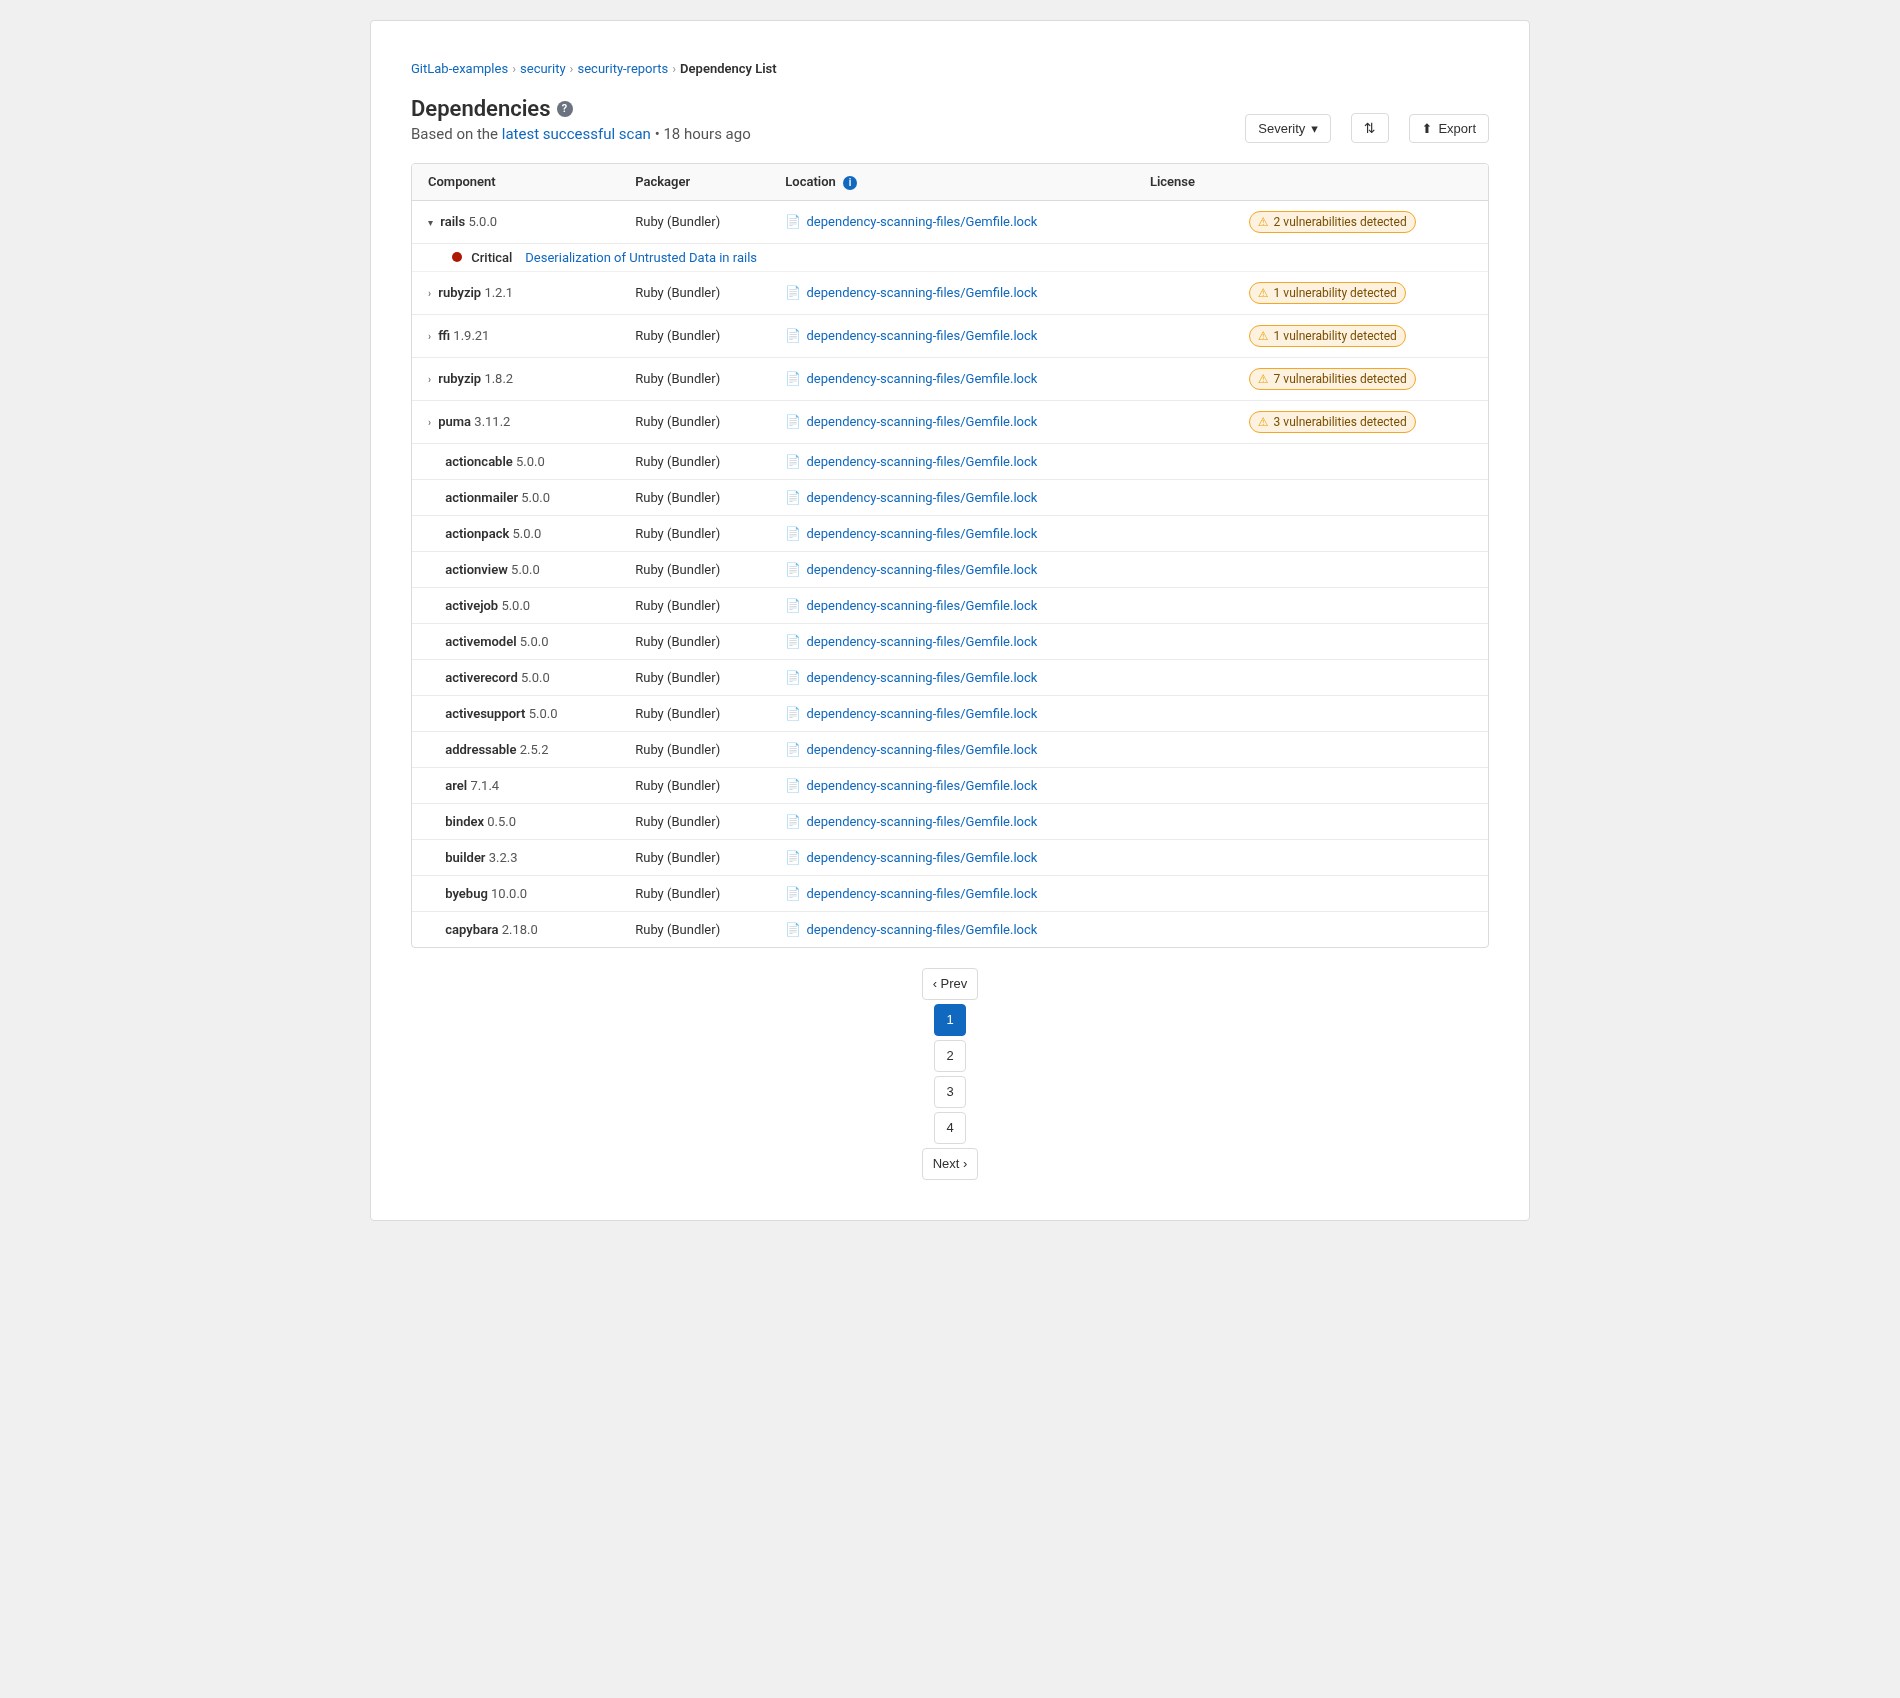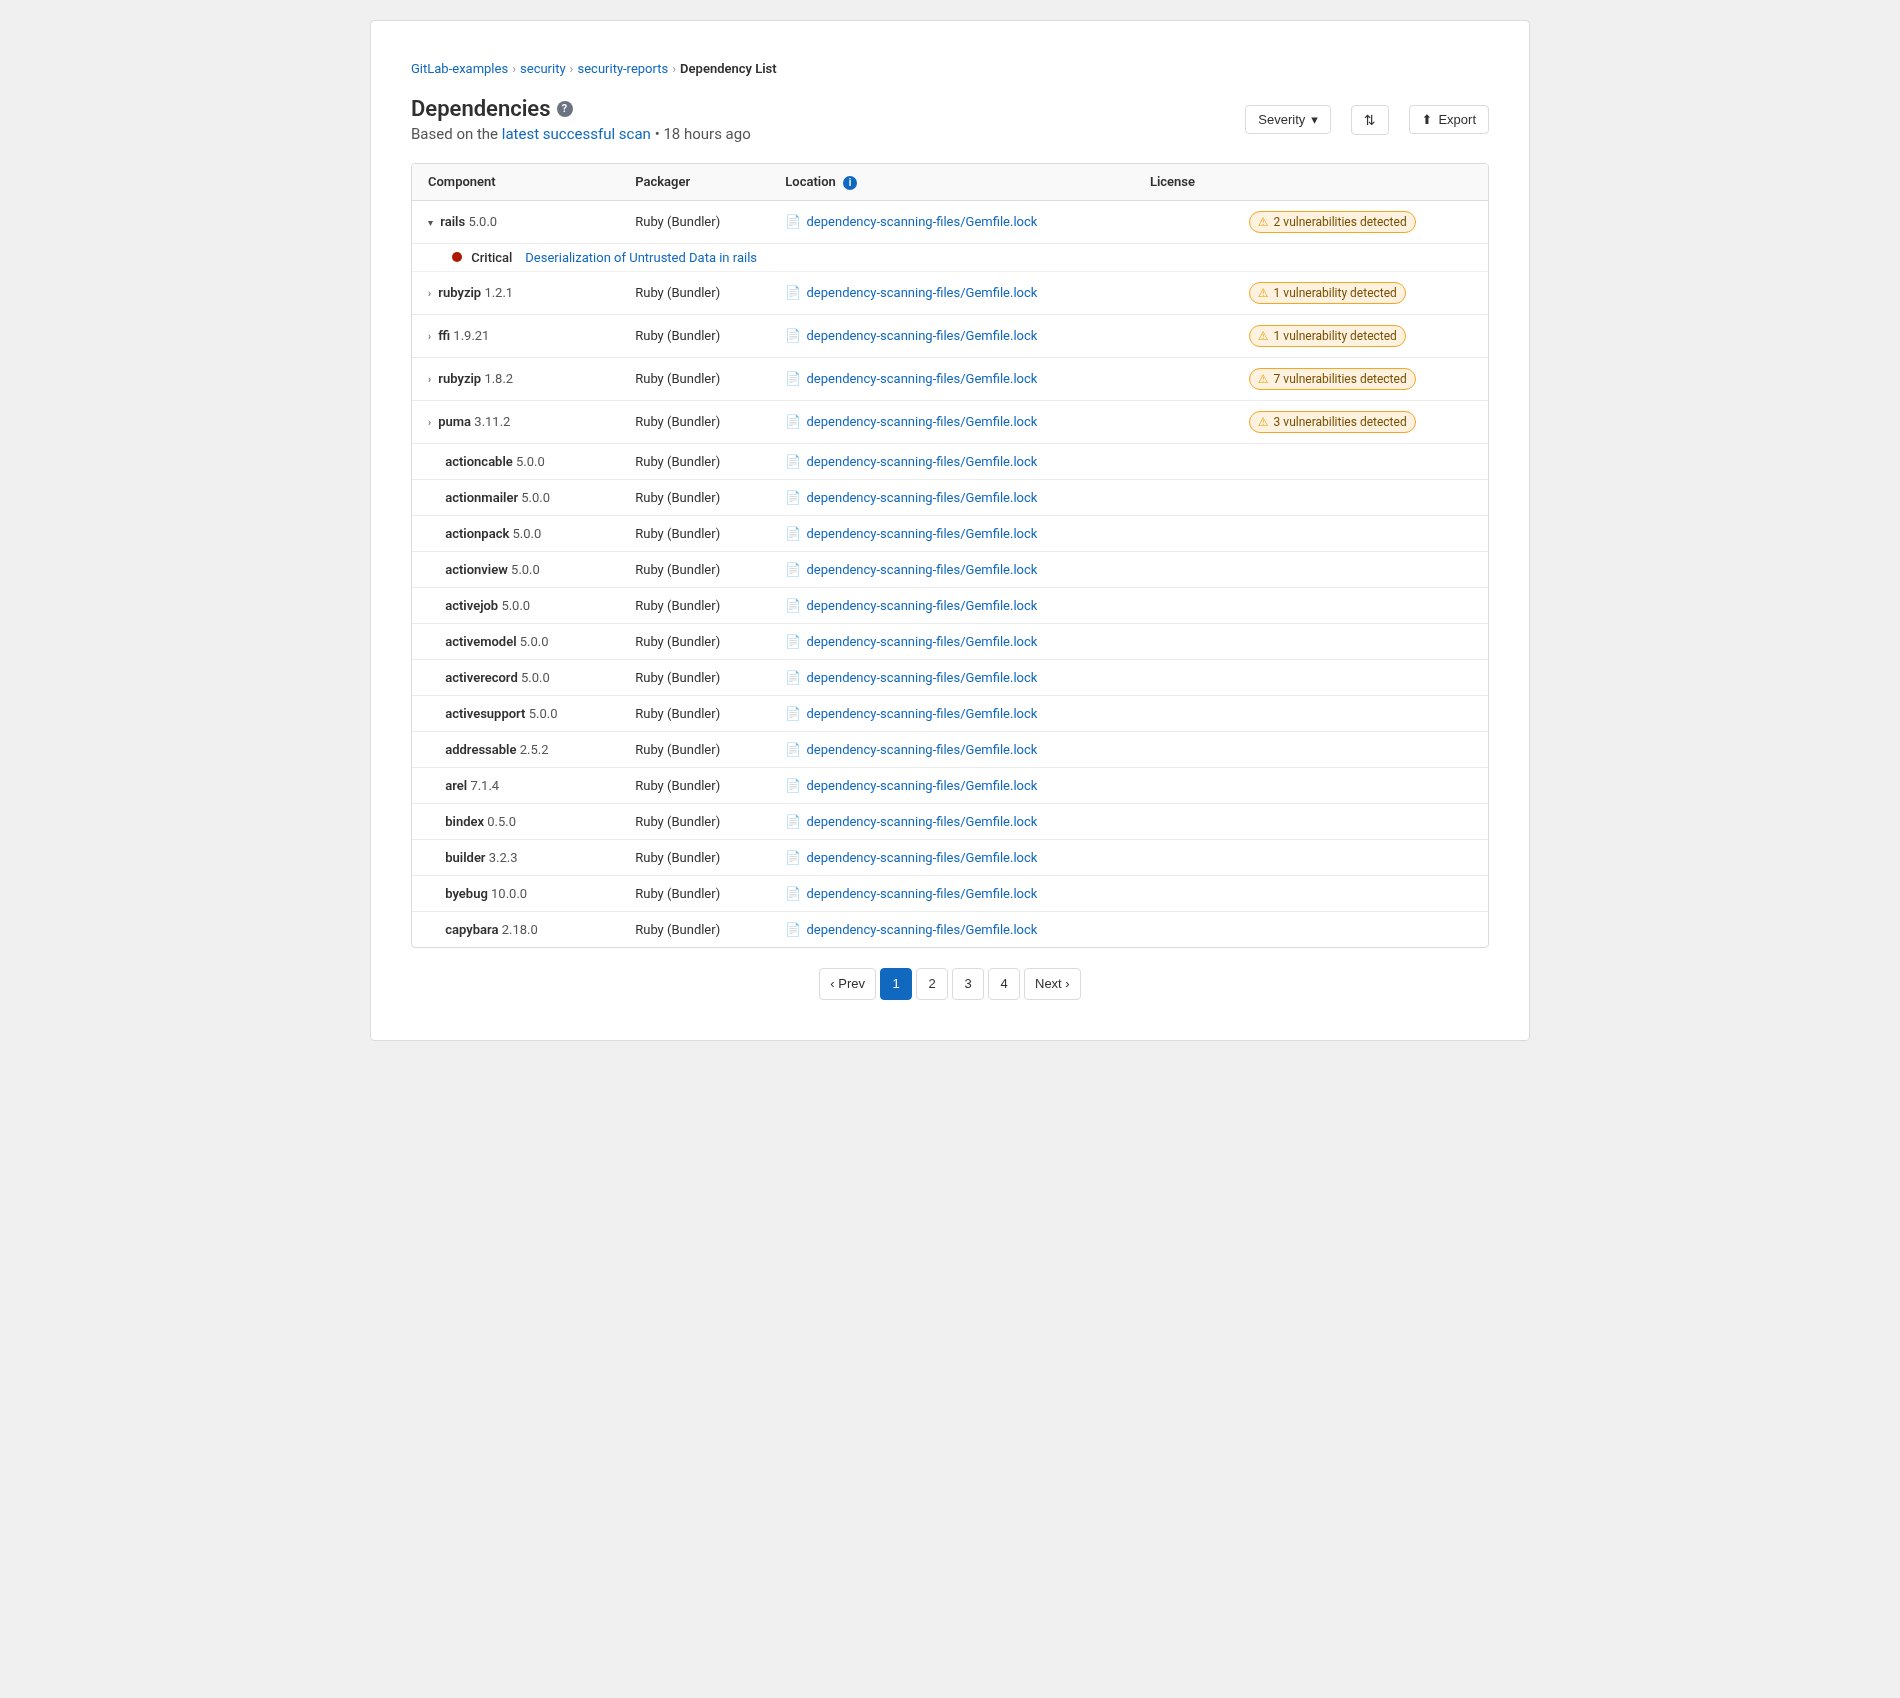--- a/index.html
+++ b/index.html
@@ -24,21 +24,21 @@
       margin-bottom: 20px;
       display: flex;
       align-items: center;
       gap: 4px;
     }
     .breadcrumb a { color: #1068bf; text-decoration: none; }
     .breadcrumb-separator { color: #999; }
     .breadcrumb-current { font-weight: 600; color: #303030; }
     .page-header {
       display: flex;
-      align-items: center;
+      align-items: flex-end;
       justify-content: space-between;
       margin-bottom: 20px;
     }
     .page-title-section {}
     .page-title {
       font-size: 22px;
       font-weight: 600;
       display: flex;
       align-items: center;
       gap: 6px;
@@ -161,20 +161,21 @@
       font-size: 10px;
       margin-left: 4px;
       cursor: pointer;
     }
     .pagination {
       display: flex;
       justify-content: center;
       align-items: center;
       gap: 4px;
       margin-top: 20px;
+      flex-direction: column;
     }
     .page-btn {
       display: inline-flex;
       align-items: center;
       justify-content: center;
       min-width: 32px;
       height: 32px;
       padding: 0 10px;
       border: 1px solid #dbdbdb;
       border-radius: 4px;

